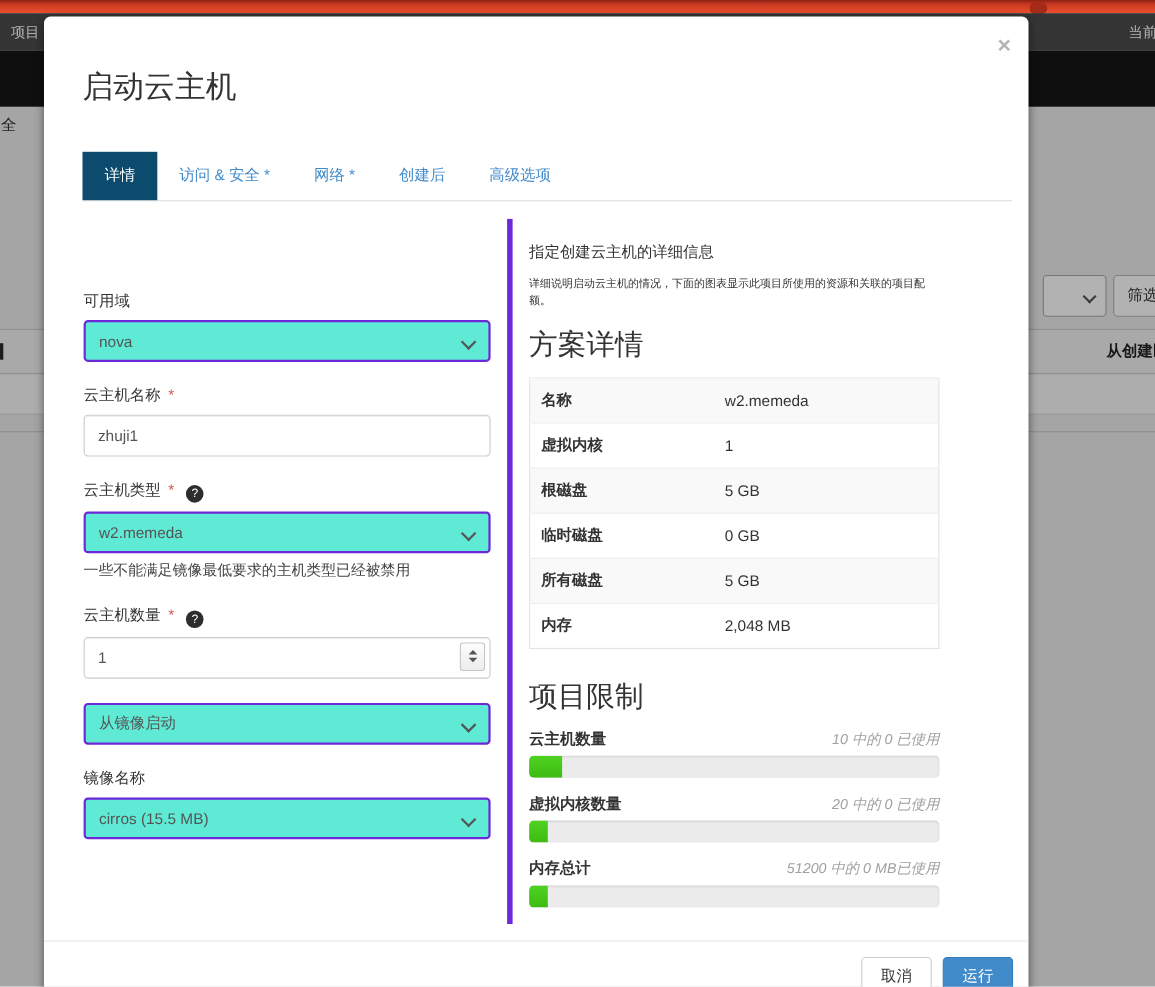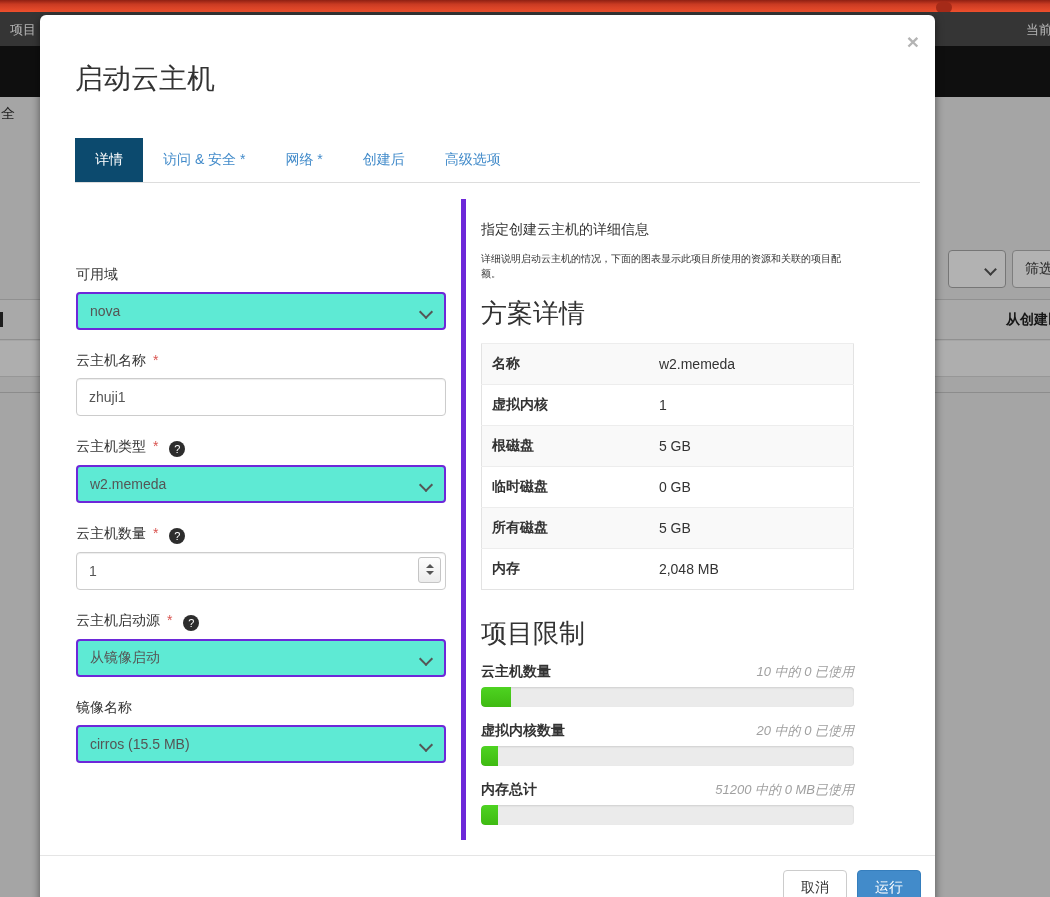--- a/index.html
+++ b/index.html
@@ -144,41 +144,37 @@
       <div class="form-group">
         <label class="field-label">
           <span>云主机类型</span>
           <span class="req">*</span>
           <span class="help-badge">?</span>
         </label>
         <div class="select">
           <span>w2.memeda</span>
           <span class="chev"></span>
         </div>
+        <div class="hint">一些不能满足镜像最低要求的主机类型已经被禁用</div>
       </div>
 
       <div class="form-group">
         <label class="field-label">
           <span>云主机数量</span>
           <span class="req">*</span>
           <span class="help-badge">?</span>
         </label>
         <input class="text-input" value="1" style="">
         <div class="spinner">
           <div class="tri-up"></div>
           <div class="tri-down"></div>
         </div>
       </div>
 
       <div class="form-group">
-        <label class="field-label">
-          <span>云主机启动源</span>
-          <span class="req">*</span>
-          <span class="help-badge">?</span>
-        </label>
         <div class="select">
           <span>从镜像启动</span>
           <span class="chev"></span>
         </div>
       </div>
 
       <div class="form-group">
         <label class="field-label">
           <span>镜像名称</span>
         </label>

